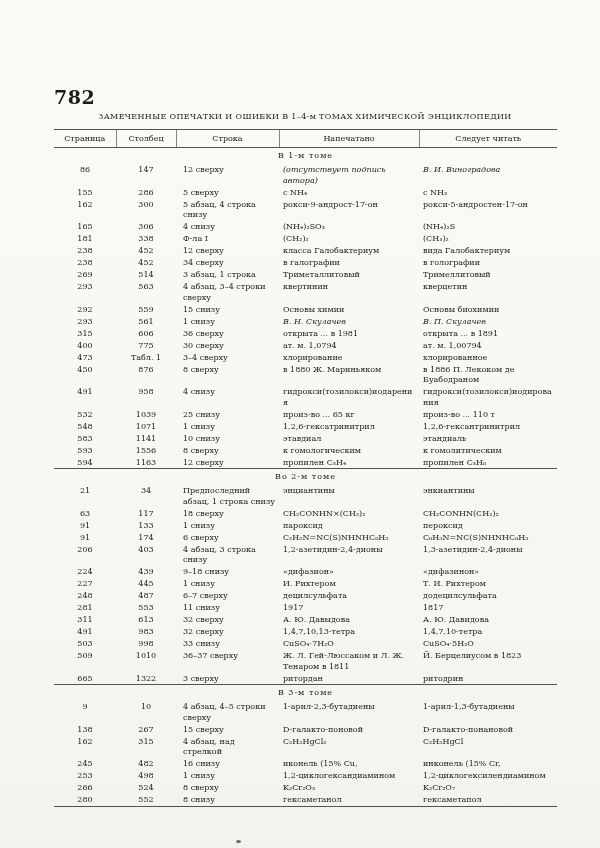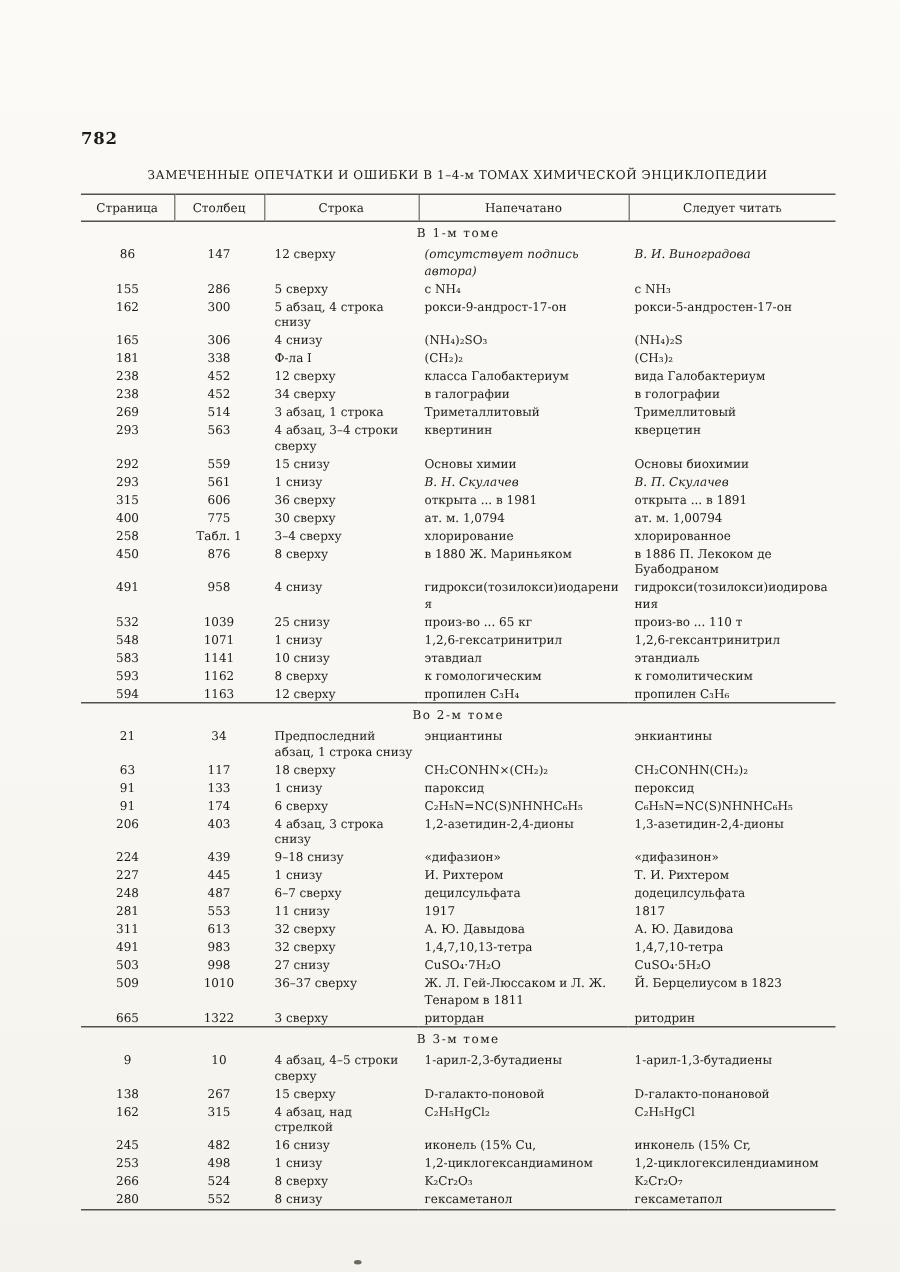--- a/index.html
+++ b/index.html
@@ -8,21 +8,21 @@
     background:#f7f6f2;
     font-family:"DejaVu Serif","Liberation Serif",serif;
     color:#1d1b17;
   }
   .page{
     position:absolute;inset:0;
     background:linear-gradient(180deg,#fbfaf7 0%,#f7f6f1 70%,#f3f2ec 100%);
   }
   .page-number{
     position:absolute;left:54px;top:86px;
-    font-size:11px;font-weight:bold;letter-spacing:.5px;
+    font-size:19px;font-weight:bold;letter-spacing:.5px;
   }
   .doc-title{
     position:absolute;left:55px;top:112px;width:500px;
     text-align:center;font-size:8px;letter-spacing:.35px;
     white-space:nowrap;
   }
   .table-wrap{position:absolute;left:54px;top:129px;width:503px;}
   table{
     width:100%;border-collapse:collapse;table-layout:fixed;
     border-bottom:1px solid #55514b;
@@ -165,21 +165,21 @@
             <td class="c4">открыта ... в 1891</td>
           </tr>
           <tr>
             <td class="c0">400</td>
             <td class="c1">775</td>
             <td class="c2">30 сверху</td>
             <td class="c3">ат. м. 1,0794</td>
             <td class="c4">ат. м. 1,00794</td>
           </tr>
           <tr>
-            <td class="c0">258</td>
+            <td class="c0">473</td>
             <td class="c1">Табл. 1</td>
             <td class="c2">3–4 сверху</td>
             <td class="c3">хлорирование</td>
             <td class="c4">хлорированное</td>
           </tr>
           <tr>
             <td class="c0">450</td>
             <td class="c1">876</td>
             <td class="c2">8 сверху</td>
             <td class="c3">в 1880 Ж. Мариньяком</td>
@@ -208,21 +208,21 @@
           </tr>
           <tr>
             <td class="c0">583</td>
             <td class="c1">1141</td>
             <td class="c2">10 снизу</td>
             <td class="c3">этавдиал</td>
             <td class="c4">этандиаль</td>
           </tr>
           <tr>
             <td class="c0">593</td>
-            <td class="c1">1162</td>
+            <td class="c1">1556</td>
             <td class="c2">8 сверху</td>
             <td class="c3">к гомологическим</td>
             <td class="c4">к гомолитическим</td>
           </tr>
           <tr>
             <td class="c0">594</td>
             <td class="c1">1163</td>
             <td class="c2">12 сверху</td>
             <td class="c3">пропилен C₃H₄</td>
             <td class="c4">пропилен C₃H₆</td>
@@ -303,21 +303,21 @@
           <tr>
             <td class="c0">491</td>
             <td class="c1">983</td>
             <td class="c2">32 сверху</td>
             <td class="c3">1,4,7,10,13-тетра</td>
             <td class="c4">1,4,7,10-тетра</td>
           </tr>
           <tr>
             <td class="c0">503</td>
             <td class="c1">998</td>
-            <td class="c2">27 снизу</td>
+            <td class="c2">33 снизу</td>
             <td class="c3">CuSO₄·7H₂O</td>
             <td class="c4">CuSO₄·5H₂O</td>
           </tr>
           <tr>
             <td class="c0">509</td>
             <td class="c1">1010</td>
             <td class="c2">36–37 сверху</td>
             <td class="c3">Ж. Л. Гей-Люссаком и Л. Ж. Тенаром в 1811</td>
             <td class="c4">Й. Берцелиусом в 1823</td>
           </tr>

